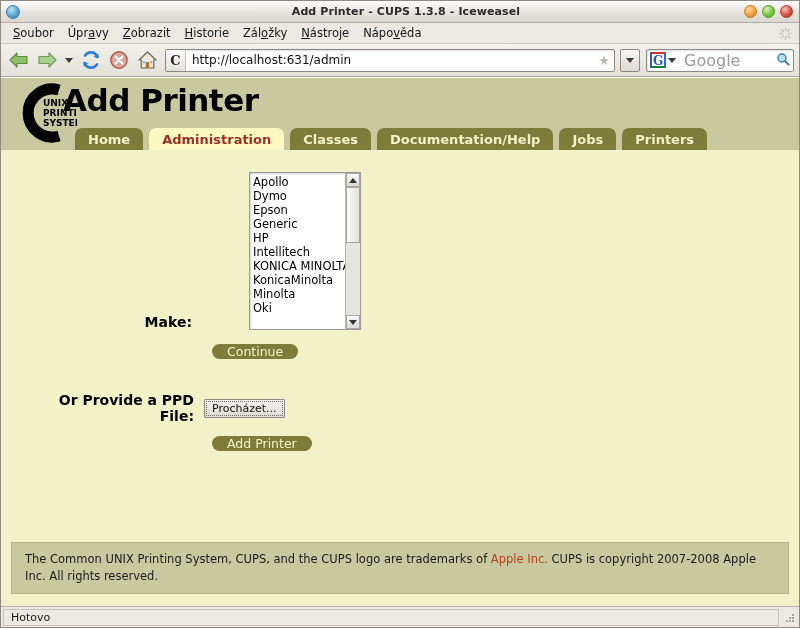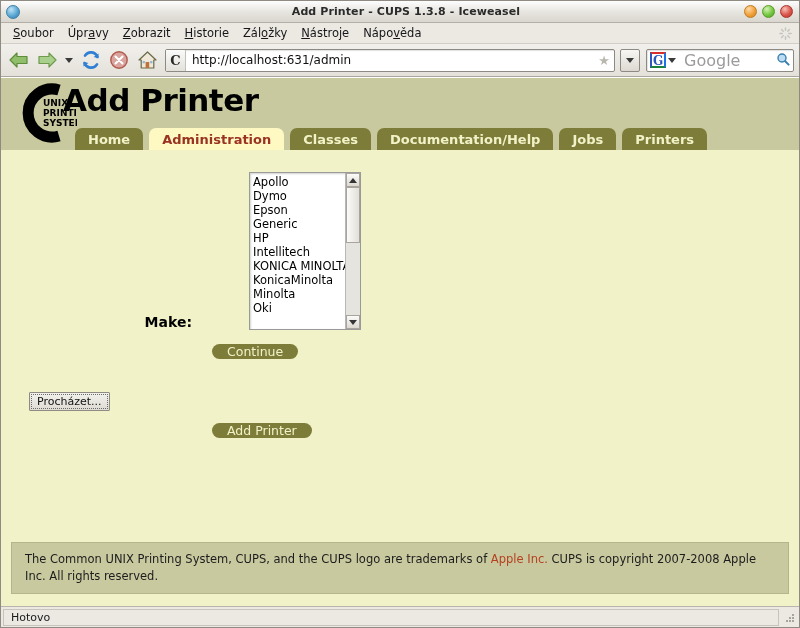--- a/index.html
+++ b/index.html
@@ -398,20 +398,21 @@
             </div>
           </div>
         </div>
       </div>
 
       <div class="continue-wrap">
         <button class="btn-cups">Continue</button>
       </div>
 
       <div class="ppd-row">
+        <div class="lbl-ppd">Or Provide a PPD File:</div>
         <div class="browse-btn">Procházet...</div>
       </div>
 
       <div class="addprinter-wrap">
         <button class="btn-cups">Add Printer</button>
       </div>
     </div>
 
     <div class="footer">
       <span>The Common UNIX Printing System, CUPS, and the CUPS logo are trademarks of </span><a href="#">Apple Inc.</a><span> CUPS is copyright 2007-2008 Apple Inc. All rights reserved.</span>

